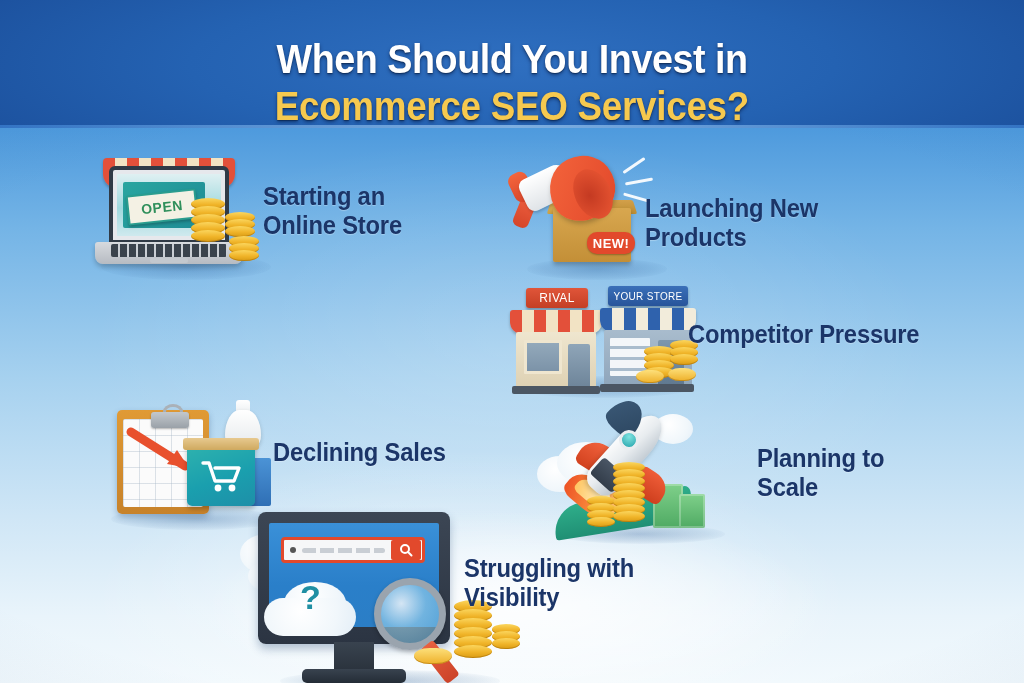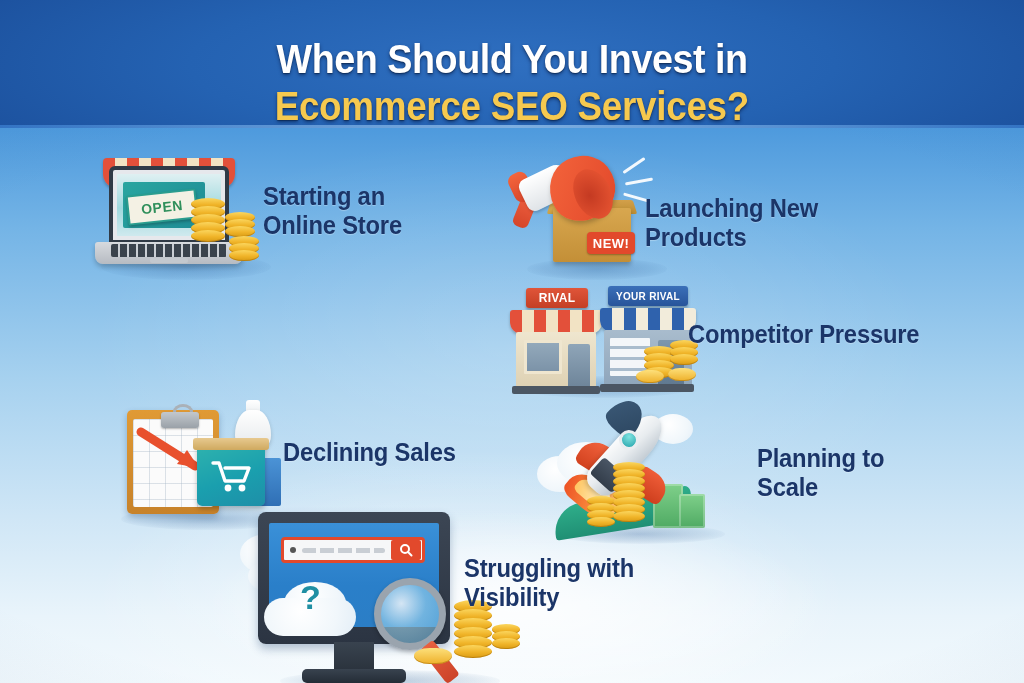--- a/index.html
+++ b/index.html
@@ -197,21 +197,21 @@
     background:linear-gradient(180deg,#e2b75f,#caa043);
     transform:skewX(-18deg);border-radius:2px;
   }
   .box-flapR{
     position:absolute;left:84px;top:50px;width:46px;height:14px;
     background:linear-gradient(180deg,#d3a04a,#bb8d34);
     transform:skewX(18deg);border-radius:2px;
   }
   .new-tag{
     position:absolute;left:82px;top:82px;width:48px;height:22px;
-    background:#e2492c;border-radius:4px;
+    background:#e2492c;border-radius:10px;
     display:flex;align-items:center;justify-content:center;
     box-shadow:0 1px 2px rgba(0,0,0,.3);
   }
   .new-tag span{
     color:#fff;font-weight:bold;font-size:13px;
     font-family:"Liberation Sans",sans-serif;letter-spacing:.4px;
   }
 
   
   .chart-card{
@@ -245,21 +245,21 @@
   .mag-lens.silver{border-color:#9aa4ae;}
 
   
   .shop{position:absolute;}
   .shop-sign{
     position:absolute;border-radius:3px;
     display:flex;align-items:center;justify-content:center;
     box-shadow:0 2px 3px rgba(0,0,0,.3);
   }
   .shop-sign span{
-    color:#fff;font-weight:bold;font-family:"Liberation Sans",sans-serif;
+    color:#fff;font-weight:normal;font-family:"Liberation Sans",sans-serif;
     letter-spacing:.3px;
   }
   .shop-body{
     position:absolute;border-radius:2px 2px 1px 1px;
   }
   .shop-window{position:absolute;border-radius:1px;}
   .shop-door{position:absolute;border-radius:2px 2px 0 0;}
 
   
   .clip-board{
@@ -500,21 +500,21 @@
           </div>
           <div class="awning" style="left:0px;top:22px;width:92px;height:24px;border-radius:3px 3px 12px 12px;"></div>
           <div class="shop-body" style="left:6px;top:44px;width:80px;height:58px;background:linear-gradient(180deg,#efe6cf,#ddd0b2);"></div>
           <div class="shop-window" style="left:14px;top:52px;width:38px;height:34px;background:linear-gradient(180deg,#93a9bb,#7c93a8);border:3px solid #efe6cf;box-sizing:border-box;"></div>
           <div class="shop-door" style="left:58px;top:56px;width:22px;height:44px;background:linear-gradient(180deg,#8fa5b8,#6d8499);"></div>
           <div class="shop-body" style="left:2px;top:98px;width:88px;height:8px;background:#4b5663;border-radius:2px;"></div>
         </div>
 
         <div class="shop" style="left:92px;top:8px;width:98px;height:100px;">
           <div class="shop-sign" style="left:8px;top:0px;width:80px;height:20px;background:linear-gradient(180deg,#3a6fb8,#27549a);">
-            <span style="font-size:10px;">YOUR RIVAL</span>
+            <span style="font-size:10px;">YOUR STORE</span>
           </div>
           <div class="awning blue" style="left:0px;top:22px;width:96px;height:24px;border-radius:3px 3px 12px 12px;"></div>
           <div class="shop-body" style="left:4px;top:44px;width:88px;height:58px;background:linear-gradient(180deg,#a9bccd,#8da4ba);"></div>
           <div class="shop-window" style="left:10px;top:52px;width:40px;height:38px;background:repeating-linear-gradient(180deg,#f3f6f9 0 8px,#a9bccd 8px 11px);"></div>
           <div class="shop-door" style="left:58px;top:54px;width:26px;height:46px;background:linear-gradient(180deg,#7d97ad,#5f788f);"></div>
           <div class="shop-body" style="left:0px;top:98px;width:94px;height:8px;background:#4b5663;border-radius:2px;"></div>
         </div>
 
         <div class="coinstack" style="left:136px;top:68px;">
           <div class="coin" style="left:0;top:0;width:30px;height:11px;"></div>
@@ -530,21 +530,21 @@
         <div class="coinstack" style="left:128px;top:92px;">
           <div class="coin flat" style="left:0;top:0;width:28px;height:13px;"></div>
         </div>
         <div class="coinstack" style="left:160px;top:90px;">
           <div class="coin flat" style="left:0;top:0;width:28px;height:13px;"></div>
         </div>
       </div>
       <div class="label" style="left:180px;top:42px;width:270px;">Competitor Pressure</div>
     </div>
 
-    <div class="item" style="left:115px;top:268px;width:420px;height:120px;">
+    <div class="item" style="left:105px;top:268px;width:420px;height:120px;">
       <div class="blob" style="left:6px;top:112px;width:170px;height:22px;"></div>
       <div class="art" style="left:0;top:0;width:175px;height:120px;">
         <div class="vase-neck"></div>
         <div class="vase"></div>
         <div class="blue-book"></div>
         <div class="clip-board">
           <div class="clip-paper"></div>
           <svg style="position:absolute;left:6px;top:14px;width:80px;height:56px;" viewBox="0 0 80 56">
             <polyline points="8,8 62,42" fill="none" stroke="#e8502d" stroke-width="9" stroke-linecap="round"></polyline>
             <polygon points="66,44 44,40 54,26" fill="#e8502d"></polygon>

